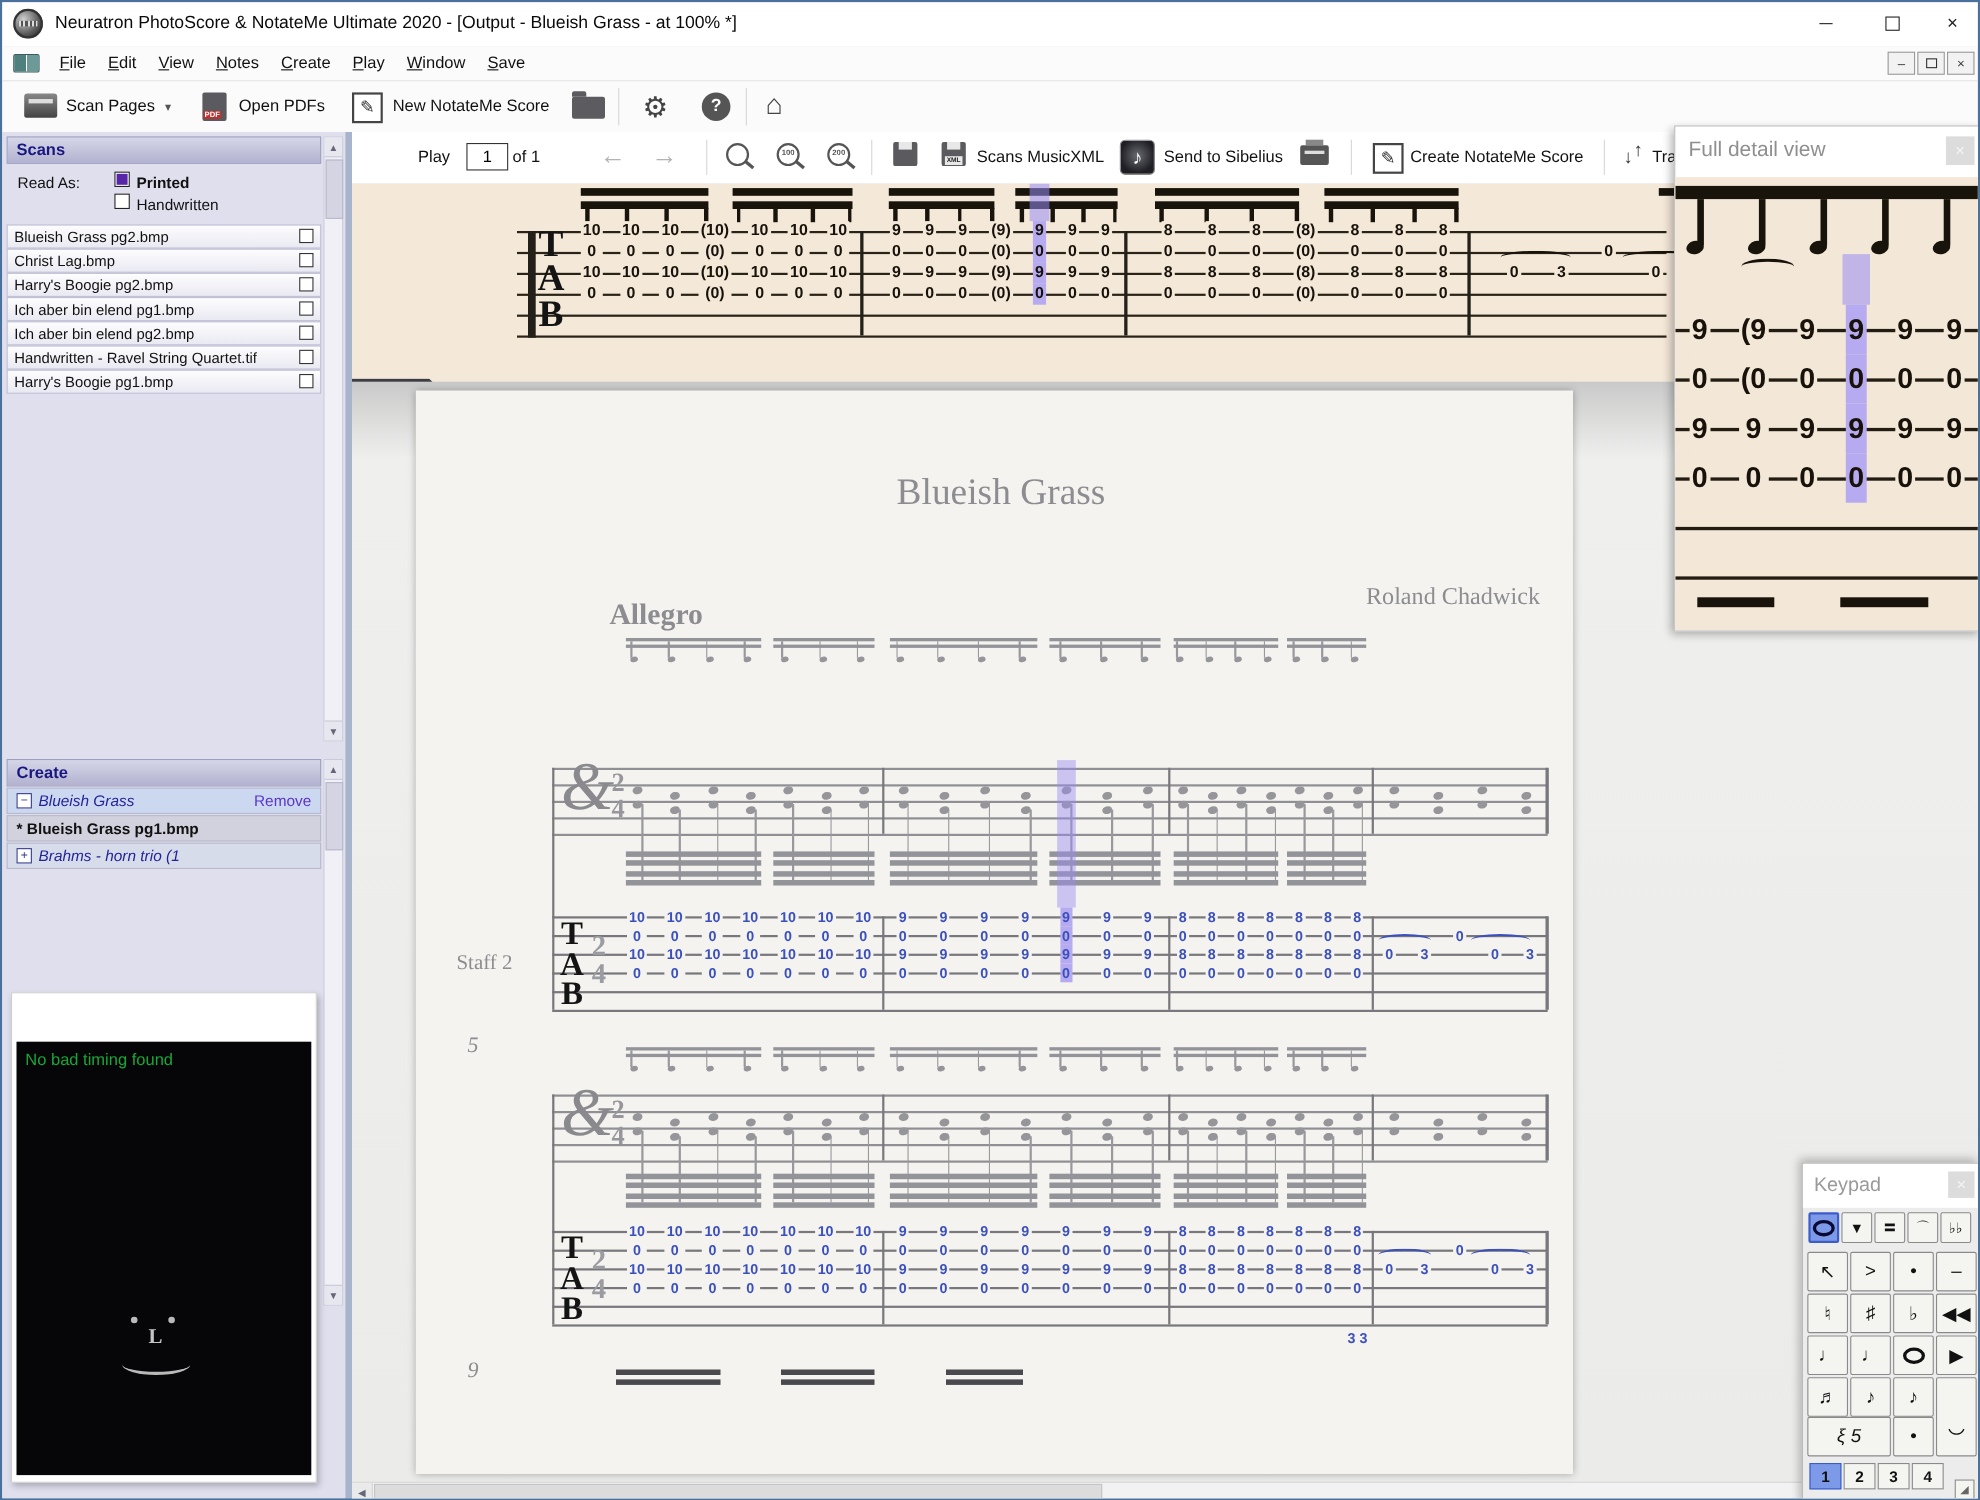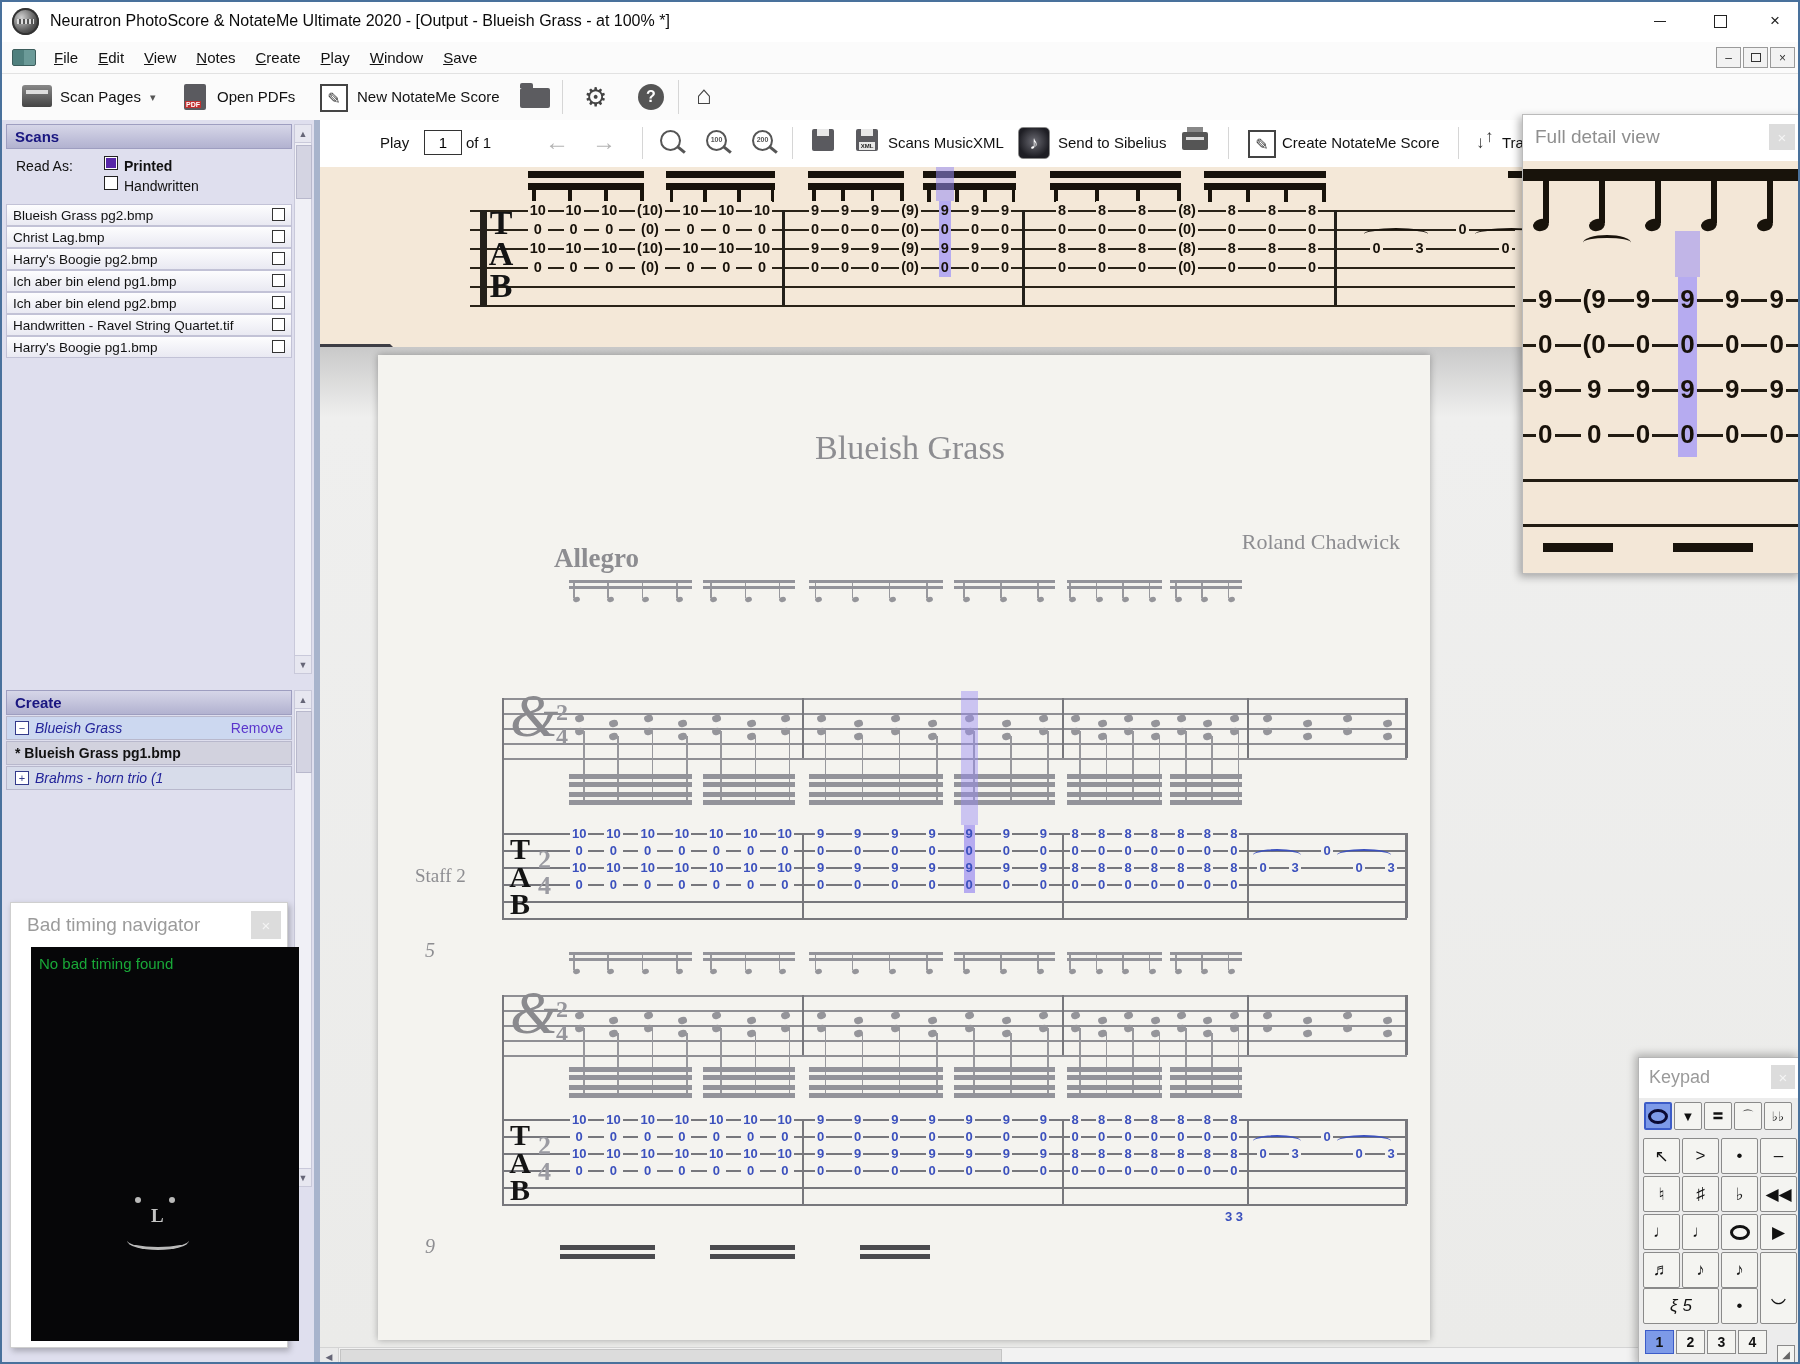--- a/index.html
+++ b/index.html
@@ -55,21 +55,21 @@
   .vsb .thumb{position:absolute;left:1px;width:14px;background:#d4d4e2;border:1px solid #b8b8cc;}
   .scorerow{position:absolute;left:4px;width:286px;height:24px;box-sizing:border-box;border:1px solid #b8b8cc;font-size:14px;display:flex;align-items:center;}
   .expbox{width:12px;height:12px;border:1.3px solid #333a8a;margin:0 6px 0 8px;display:flex;align-items:center;justify-content:center;font-size:11px;color:#333a8a;background:#fff;line-height:1;}
   .srow-label{font-style:italic;color:#23249a;}
   .removelink{position:absolute;right:8px;color:#5a35cc;font-size:14px;}
   
   .btnav{position:absolute;left:8px;top:900px;width:276px;height:444px;background:#fff;border:1px solid #cfcfcf;box-shadow:2px 3px 6px rgba(0,0,0,.25);}
   .btnav-h{position:absolute;left:0;top:0;width:100%;height:44px;background:#fff;}
   .btnav-title{position:absolute;left:16px;top:11px;font-size:19px;color:#9b9b9b;}
   .closebox{position:absolute;width:30px;height:28px;background:#dcdcdc;color:#f4f4f4;display:flex;align-items:center;justify-content:center;font-size:15px;}
-  .btnav-body{position:absolute;left:20px;top:44px;width:268px;height:394px;background:#060608;}
+  .btnav-body{position:absolute;left:4px;top:44px;width:268px;height:394px;background:#060608;}
   .btmsg{position:absolute;left:8px;top:8px;color:#19a838;font-size:15px;}
   .smiley{position:absolute;left:90px;top:250px;width:80px;height:60px;}
   .smiley .eye{position:absolute;top:0;width:6px;height:6px;border-radius:50%;background:#b9b9b9;}
   .smiley .nose{position:absolute;left:30px;top:8px;color:#c4c4c4;font-size:19px;font-weight:bold;font-family:"Liberation Serif",serif;}
   .smiley .mouth{position:absolute;left:6px;top:34px;width:62px;height:16px;border-bottom:3.5px solid #b9b9b9;border-radius:0 0 50% 50%;}
   
   .main{position:absolute;left:318px;top:118px;width:1482px;height:1246px;background:#e9e9e9;}
   .otoolbar{position:absolute;left:0;top:0;width:100%;height:47px;background:#fff;border-bottom:1px solid #cfcfcf;}
   .otxt{position:absolute;top:14px;font-size:15px;color:#111;white-space:nowrap;}
   .pageinput{position:absolute;top:10px;width:36px;height:23px;border:1.4px solid #333;background:#fff;font-size:15px;text-align:center;line-height:23px;}
@@ -239,24 +239,20 @@
           <div class="srow-label">Brahms - horn trio (1</div>
         </div>
       </div>
     <div class="vsb" style="left:292px;top:570px;height:497px">
       <div class="sbtn" style="top:0">▲</div>
       <div class="sbtn bot">▼</div>
       <div class="thumb" style="top:20px;height:60px"></div>
     </div>
 
     <div class="btnav" style="top:782px">
-      <div class="btnav-h">
-        <div class="btnav-title">Bad timing navigator</div>
-        <div class="closebox" style="right:6px;top:8px">×</div>
-      </div>
       <div class="btnav-body">
         <div class="btmsg">No bad timing found</div>
         <div class="smiley">
           <span class="eye" style="left:14px"></span>
             <span class="eye" style="left:48px"></span>
           <span class="nose">L</span>
           <span class="mouth"></span>
         </div>
       </div>
     </div>

